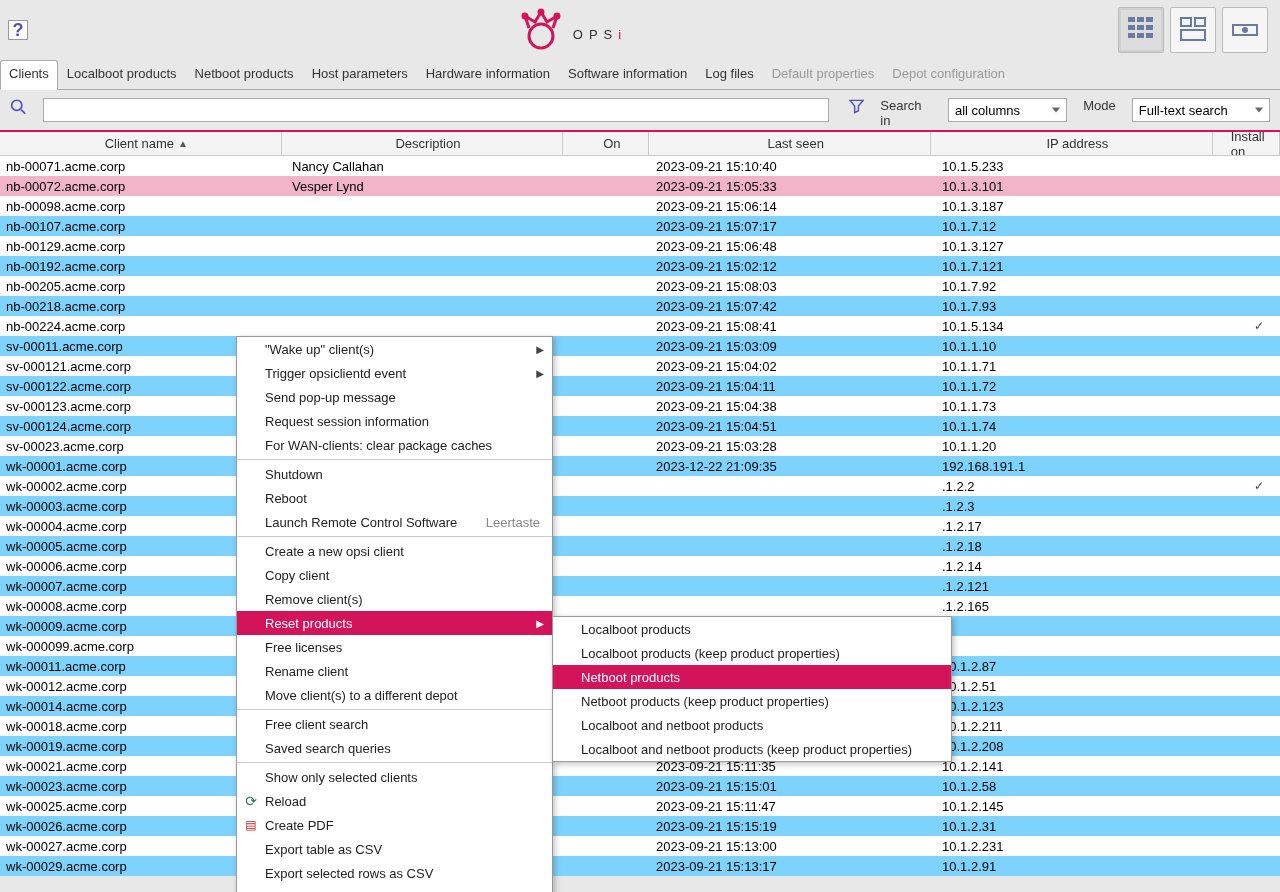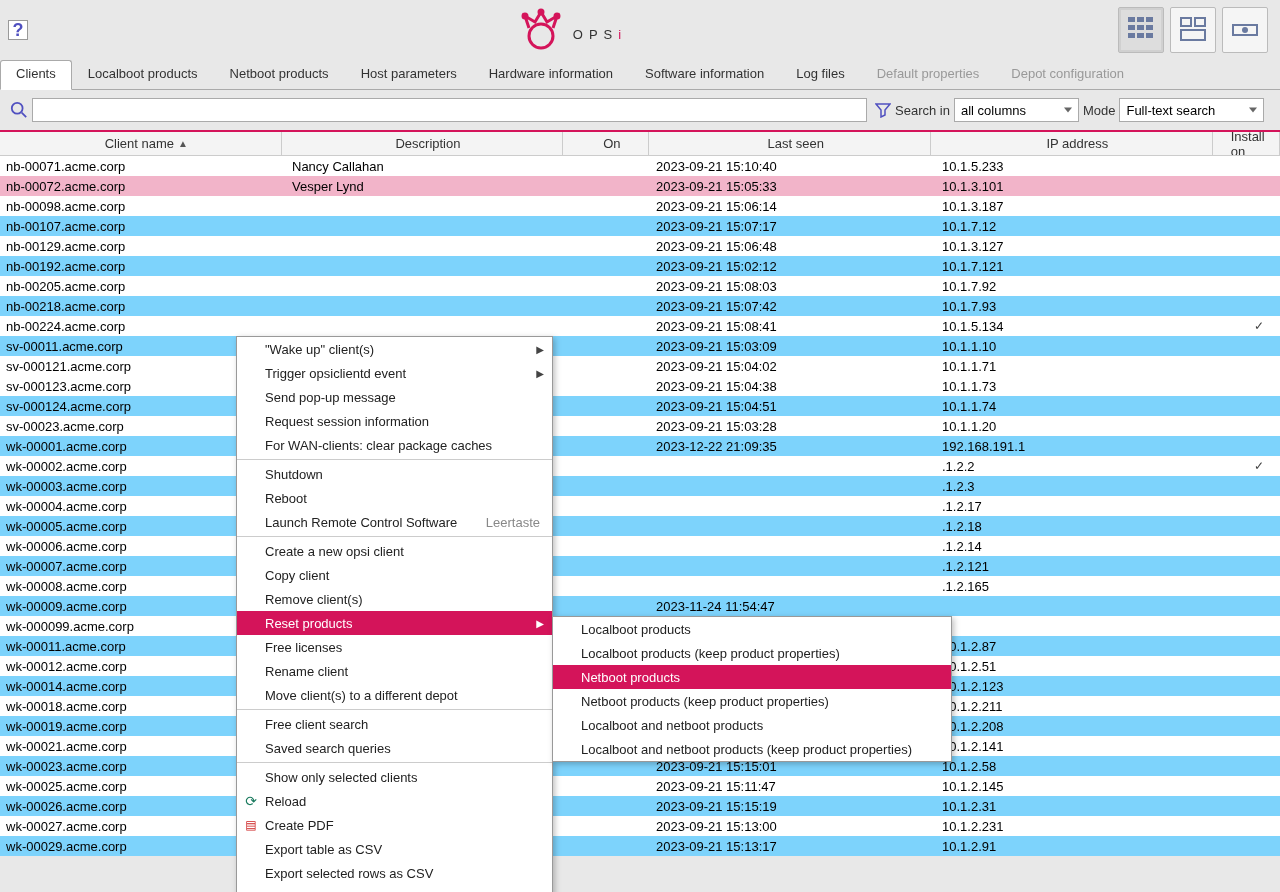--- a/index.html
+++ b/index.html
@@ -9,25 +9,25 @@
 .topbar { height: 60px; display: flex; align-items: center; padding: 0 8px; }
 .help-btn { width: 20px; height: 20px; border: 1px solid #999; background: #fff; color: #5050c0; font-size: 18px; font-weight: bold; display: flex; align-items: center; justify-content: center; cursor: pointer; }
 .logo-wrap { flex: 1; display: flex; justify-content: center; align-items: center; }
 .logo-text { font-size: 28px; letter-spacing: 6px; color: #333; font-weight: 400; margin-left: 10px; }
 .logo-i { color: #d4145a; }
 .view-btns { display: flex; gap: 6px; margin-right: 4px; }
 .view-btn { width: 46px; height: 46px; border: 1px solid #bbb; background: #f5f5f5; display: flex; align-items: center; justify-content: center; cursor: pointer; border-radius: 2px; }
 .view-btn.active { box-shadow: inset 0 0 0 2px #d0d0d0; background: #dddddd; }
 
 .tabs { display: flex; border-bottom: 1px solid #aaa; background: #e8e8e8; height: 30px; }
-.tab { padding: 5px 15px; border: 1px solid transparent; border-bottom: none; color: #333; cursor: pointer; }
+.tab { padding: 5px 8px; border: 1px solid transparent; border-bottom: none; color: #333; cursor: pointer; }
 .tab.active { background: #fff; border: 1px solid #aaa; border-bottom: 1px solid #fff; margin-bottom: -1px; border-radius: 3px 3px 0 0; }
 .tab.disabled { color: #999; }
 
-.searchbar { display: flex; align-items: center; padding: 8px 10px; gap: 4px; background: #e8e8e8; height: 40px; }
+.searchbar { display: flex; align-items: flex-start; padding: 8px 10px; gap: 16px; background: #e8e8e8; height: 40px; }
 .search-icon { width: 18px; height: 18px; color: #5050c0; }
 .search-input { flex: 0 1 835px; height: 24px; border: 1px solid #aaa; background: #fff; padding: 0 6px; }
 .filter-icon { width: 16px; height: 16px; color: #5050c0; margin-left: 4px; }
 .search-label { color: #333; }
 .dropdown { height: 24px; border: 1px solid #aaa; background: #fff; padding: 0 22px 0 6px; display: flex; align-items: center; position: relative; cursor: pointer; }
 .dropdown::after { content: ""; position: absolute; right: 6px; top: 50%; width: 0; height: 0; border-left: 4px solid transparent; border-right: 4px solid transparent; border-top: 5px solid #666; transform: translateY(-50%); }
 .dd-cols { width: 125px; }
 .dd-mode { width: 145px; }
 
 .table-wrap { position: relative; border-top: 2px solid #d4145a; }
@@ -243,20 +243,28 @@
           <div class="td col-inst check"></div>
         </div>
         <div class="tr odd">
           <div class="td col-name">sv-000121.acme.corp</div>
           <div class="td col-desc"></div>
           <div class="td col-on"></div>
           <div class="td col-seen">2023-09-21 15:04:02</div>
           <div class="td col-ip">10.1.1.71</div>
           <div class="td col-inst check"></div>
         </div>
+        <div class="tr even">
+          <div class="td col-name">sv-000122.acme.corp</div>
+          <div class="td col-desc"></div>
+          <div class="td col-on"></div>
+          <div class="td col-seen">2023-09-21 15:04:11</div>
+          <div class="td col-ip">10.1.1.72</div>
+          <div class="td col-inst check"></div>
+        </div>
         <div class="tr odd">
           <div class="td col-name">sv-000123.acme.corp</div>
           <div class="td col-desc"></div>
           <div class="td col-on"></div>
           <div class="td col-seen">2023-09-21 15:04:38</div>
           <div class="td col-ip">10.1.1.73</div>
           <div class="td col-inst check"></div>
         </div>
         <div class="tr even">
           <div class="td col-name">sv-000124.acme.corp</div>

